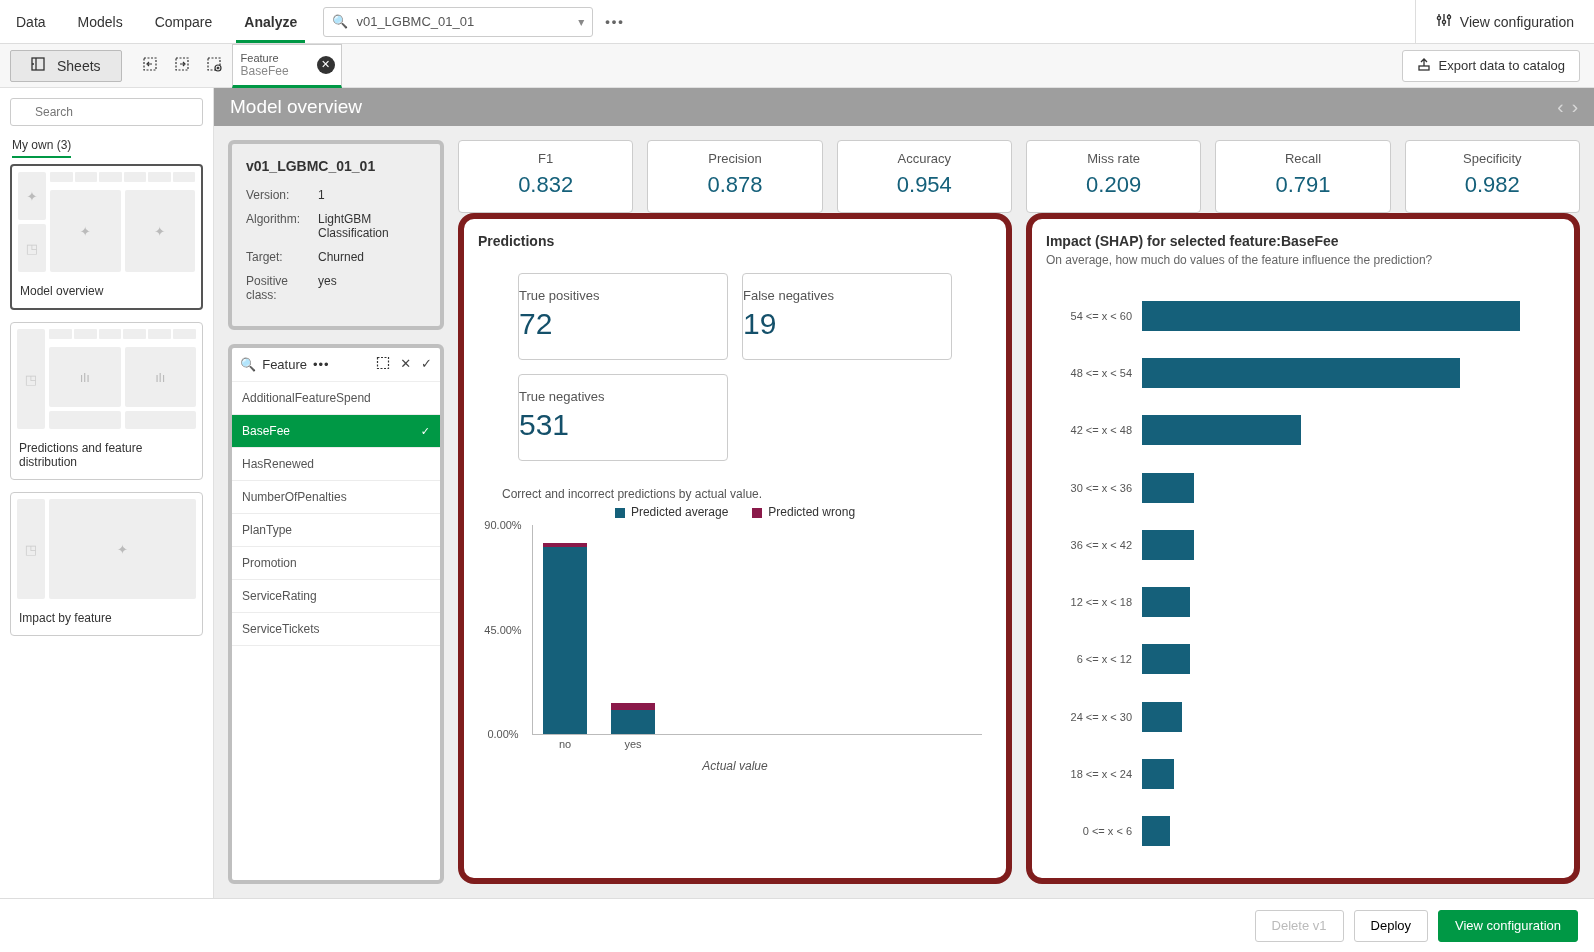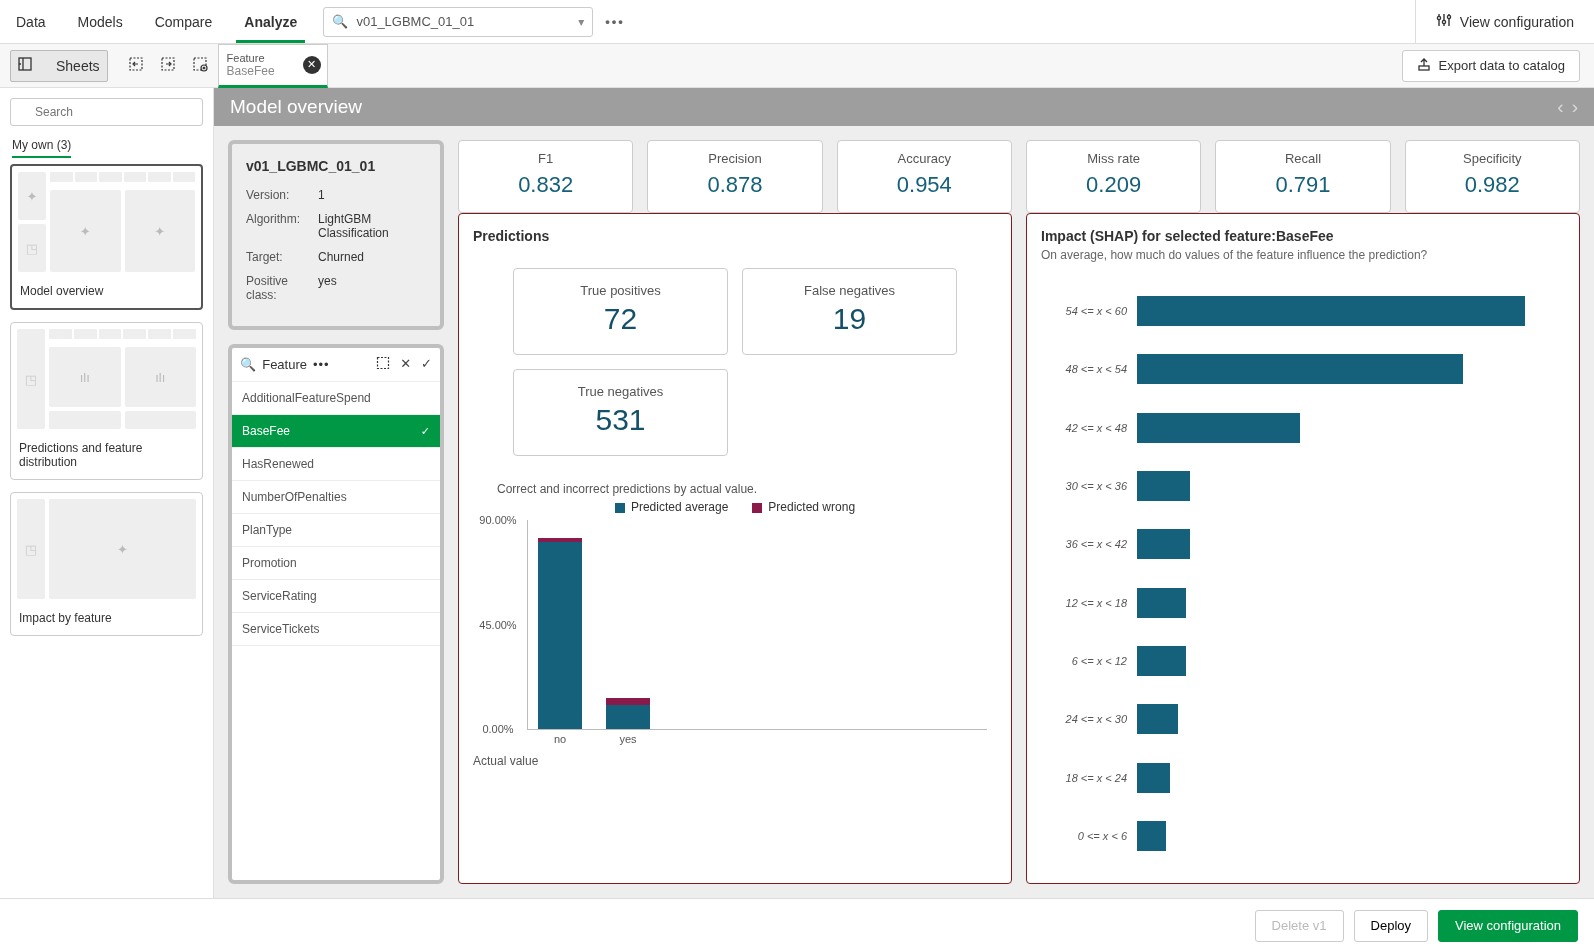--- a/index.html
+++ b/index.html
@@ -11,21 +11,21 @@
 .topnav-tab { padding: 0 16px; display: flex; align-items: center; cursor: pointer; font-size: 14px; color: #333; position: relative; }
 .topnav-tab.active { font-weight: 600; }
 .topnav-tab.active::after { content: ""; position: absolute; bottom: 0; left: 8px; right: 8px; height: 3px; background: #009845; }
 .model-select { margin-left: 10px; width: 270px; height: 30px; border: 1px solid #ccc; border-radius: 3px; display: flex; align-items: center; padding: 0 8px; color: #555; }
 .model-select .chev { margin-left: auto; color: #888; font-size: 12px; }
 .dots-btn { margin-left: 12px; color: #666; letter-spacing: 2px; font-weight: bold; cursor: pointer; }
 .viewconfig-top { margin-left: auto; border-left: 1px solid #ddd; height: 100%; display: flex; align-items: center; padding: 0 20px; gap: 8px; cursor: pointer; font-size: 14px; }
 
 
 .secondbar { display: flex; align-items: center; height: 44px; border-bottom: 1px solid #e0e0e0; background: #f7f7f7; }
-.sheets-btn { display: flex; align-items: center; gap: 24px; border: 1px solid #bbb; background: #e8e8e8; height: 32px; padding: 0 7px; margin: 0 10px; border-radius: 2px; cursor: pointer; font-size: 14px; }
+.sheets-btn { display: flex; align-items: center; gap: 12px; border: 1px solid #bbb; background: #e8e8e8; height: 32px; padding: 0 20px; margin: 0 10px; border-radius: 2px; cursor: pointer; font-size: 14px; }
 .selection-icons { display: flex; gap: 16px; padding: 0 10px; }
 .selection-icons span { font-size: 16px; color: #444; cursor: pointer; }
 .feature-chip { border: 1px solid #ccc; border-bottom: 3px solid #009845; background: #fff; height: 44px; min-width: 110px; padding: 4px 8px; display: flex; flex-direction: column; justify-content: center; position: relative; }
 .feature-chip .lbl { font-size: 11px; color: #555; }
 .feature-chip .val { font-size: 12px; color: #888; }
 .feature-chip .close { position: absolute; right: 6px; top: 50%; transform: translateY(-50%); width: 18px; height: 18px; border-radius: 50%; background: #333; color: #fff; display: flex; align-items: center; justify-content: center; font-size: 11px; cursor: pointer; }
 .export-btn { margin-left: auto; margin-right: 14px; border: 1px solid #ccc; background: #fff; height: 32px; padding: 0 14px; display: flex; align-items: center; gap: 8px; border-radius: 3px; cursor: pointer; }
 
 
 .main-wrap { display: flex; height: calc(100% - 44px - 44px - 54px); }
@@ -70,49 +70,49 @@
 .featitem.sel { background: #009845; color: #fff; display: flex; align-items: center; }
 .featitem.sel::after { content: "\2713"; margin-left: auto; font-size: 11px; }
 
 .rightarea { flex: 1; display: flex; flex-direction: column; min-width: 0; }
 .metrics-row { display: flex; gap: 14px; }
 .metric { flex: 1; background: #fff; border: 1px solid #ccc; border-radius: 4px; padding: 10px 0 14px; text-align: center; }
 .metric .mlabel { font-size: 13px; color: #555; margin-bottom: 6px; }
 .metric .mval { font-size: 22px; color: #15607a; font-weight: 400; }
 
 .panels-row { flex: 1; display: flex; gap: 14px; min-height: 0; }
-.panel { background: #fff; border: 1px solid #7f1d1d; border-radius: 4px; padding: 14px; display: flex; flex-direction: column; min-width: 0; }
+.panel { background: #fff; border: 6px solid #7f1d1d; border-radius: 16px; padding: 14px; display: flex; flex-direction: column; min-width: 0; }
 .panel.predictions { flex: 1; }
 .panel.shap { flex: 1; }
 .panel h4 { font-size: 14px; font-weight: 700; margin-bottom: 4px; }
 .panel .sub { font-size: 12px; color: #666; margin-bottom: 10px; }
 
 .confusion { display: grid; grid-template-columns: 1fr 1fr; gap: 14px; padding: 20px 40px 10px; }
-.conf-cell { border: 1px solid #ccc; border-radius: 4px; text-align: center; padding: 14px 0 18px; }
+.conf-cell { border: 1px solid #ccc; border-radius: 4px; text-align: left; padding: 14px 0 18px; }
 .conf-cell .cl { font-size: 13px; color: #555; margin-bottom: 4px; }
 .conf-cell .cv { font-size: 30px; color: #14506a; }
 
 .pred-sub { font-size: 12px; color: #555; margin: 16px 0 4px 24px; }
 .legend { display: flex; gap: 24px; justify-content: center; font-size: 12px; color: #333; margin-bottom: 6px; }
 .legend span::before { content: ""; display: inline-block; width: 10px; height: 10px; margin-right: 6px; vertical-align: middle; }
 .legend .lc::before { background: #15607a; }
 .legend .lw::before { background: #8a1a4a; }
 
 .barplot { position: relative; height: 210px; margin: 0 10px 0 54px; border-left: 1px solid #bbb; border-bottom: 1px solid #bbb; }
 .ytick { position: absolute; left: -52px; font-size: 11px; color: #555; transform: translateY(-50%); width: 44px; text-align: center; }
 .bar-group { position: absolute; bottom: 0; width: 44px; display: flex; flex-direction: column-reverse; }
 .bar-seg { width: 100%; }
 .bar-seg.correct { background: #15607a; }
 .bar-seg.wrong { background: #8a1a4a; }
 .xlabel { position: absolute; top: 100%; font-size: 11px; color: #555; transform: translateX(-50%); margin-top: 4px; }
-.xaxis-title { text-align: left; font-size: 12px; color: #555; margin-top: 24px; }
+.xaxis-title { text-align: center; font-size: 12px; color: #555; margin-top: 24px; font-style: italic; }
 
 
 .shap-bars { flex: 1; display: flex; flex-direction: column; justify-content: space-around; padding: 10px 20px 4px 6px; }
-.shap-row { display: flex; align-items: center; gap: 10px; height: 38px; font-style: italic; }
+.shap-row { display: flex; align-items: center; gap: 10px; height: 38px; }
 .shap-row .cat { width: 80px; text-align: right; font-size: 11px; color: #555; }
 .shap-row .track { flex: 1; position: relative; height: 30px; }
 .shap-row .barh { position: absolute; left: 0; top: 0; bottom: 0; background: #15607a; }
 
 
 .footer { position: absolute; bottom: 0; left: 0; right: 0; height: 54px; border-top: 1px solid #ddd; display: flex; align-items: center; justify-content: flex-end; gap: 10px; padding: 0 16px; background: #fff; }
 .btn { height: 32px; padding: 0 16px; border-radius: 3px; border: 1px solid #ccc; background: #fff; cursor: pointer; font-size: 13px; display: inline-flex; align-items: center; }
 .btn.disabled { color: #bbb; cursor: not-allowed; }
 .btn.primary { background: #009845; border-color: #009845; color: #fff; }
 

